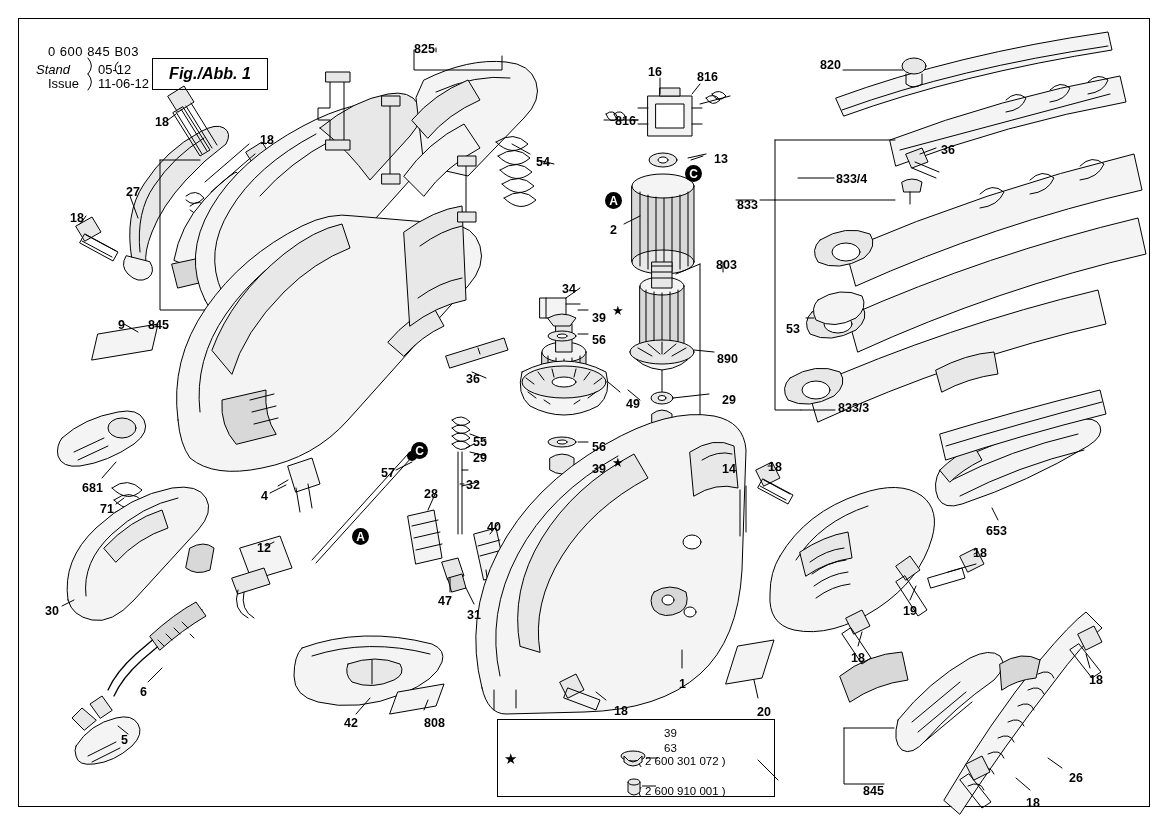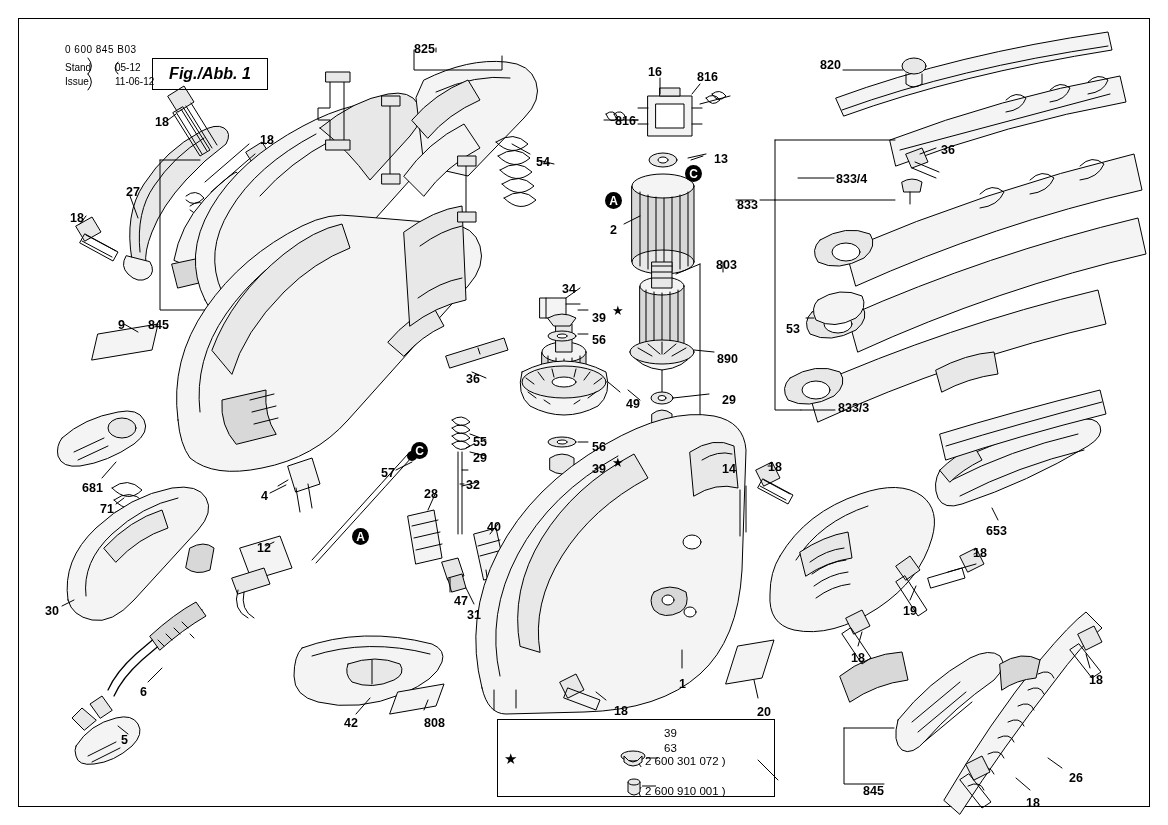--- a/index.html
+++ b/index.html
@@ -1,21 +1,21 @@
 <!DOCTYPE html>
 <html><head>
 <meta charset="utf-8">
 <style>
   html,body{margin:0;padding:0;background:#ffffff;}
   body{font-family:"Liberation Sans", sans-serif;}
   #page{position:relative;width:1168px;height:825px;background:#fff;overflow:hidden;}
   .frame{position:absolute;left:18px;top:18px;width:1132px;height:789px;border:1.5px solid #000;box-sizing:border-box;}
-  .hdr{position:absolute;font-size:10px;color:#000;white-space:nowrap;margin-left:17px;}
+  .hdr{position:absolute;font-size:13px;color:#000;white-space:nowrap;}
   .hdr-code{left:48px;top:44px;letter-spacing:.5px;}
-  .hdr-stand{left:48px;top:62px;}
+  .hdr-stand{left:36px;top:62px;font-style:italic;}
   .hdr-issue{left:48px;top:76px;}
   .hdr-date1{left:98px;top:62px;}
   .hdr-date2{left:98px;top:76px;}
   .figbox{position:absolute;left:152px;top:58px;width:114px;height:30px;border:1.5px solid #000;display:flex;align-items:center;justify-content:center;}
   .figbox span{font-size:16px;font-weight:bold;font-style:italic;}
   .lbl{position:absolute;font-size:12.5px;color:#000;white-space:nowrap;}
   .lbl.b{font-weight:bold;}
   .note{position:absolute;left:233px;top:738px;font-size:11.5px;line-height:14.5px;white-space:pre;}
   .legend{position:absolute;left:497px;top:719px;width:278px;height:78px;border:1.5px solid #000;box-sizing:border-box;}
   .legend .col1{position:absolute;left:28px;top:6px;font-size:11.5px;line-height:15px;white-space:pre;}
@@ -566,21 +566,21 @@
       <div class="lbl b" style="left: 473px; top: 435px;">55</div>
       <div class="lbl b" style="left: 473px; top: 451px;">29</div>
       <div class="lbl b" style="left: 466px; top: 478px;">32</div>
       <div class="lbl b" style="left: 592px; top: 440px;">56</div>
       <div class="lbl b" style="left: 592px; top: 462px;">39</div>
       <div class="lbl b" style="left: 466px; top: 372px;">36</div>
       <div class="lbl b" style="left: 381px; top: 466px;">57</div>
       <div class="lbl b" style="left: 424px; top: 487px;">28</div>
       <div class="lbl b" style="left: 487px; top: 520px;">40</div>
       <div class="lbl b" style="left: 261px; top: 489px;">4</div>
-      <div class="lbl b" style="left: 454px; top: 594px;">47</div>
+      <div class="lbl b" style="left: 438px; top: 594px;">47</div>
       <div class="lbl b" style="left: 467px; top: 608px;">31</div>
       <div class="lbl b" style="left: 257px; top: 541px;">12</div>
       <div class="lbl b" style="left: 82px; top: 481px; text-align: right;">681</div>
       <div class="lbl b" style="left: 100px; top: 502px;">71</div>
       <div class="lbl b" style="left: 45px; top: 604px;">30</div>
       <div class="lbl b" style="left: 140px; top: 685px;">6</div>
       <div class="lbl b" style="left: 121px; top: 733px;">5</div>
       <div class="lbl b" style="left: 344px; top: 716px;">42</div>
       <div class="lbl b" style="left: 424px; top: 716px;">808</div>
       <div class="lbl b" style="left: 614px; top: 704px;">18</div>

